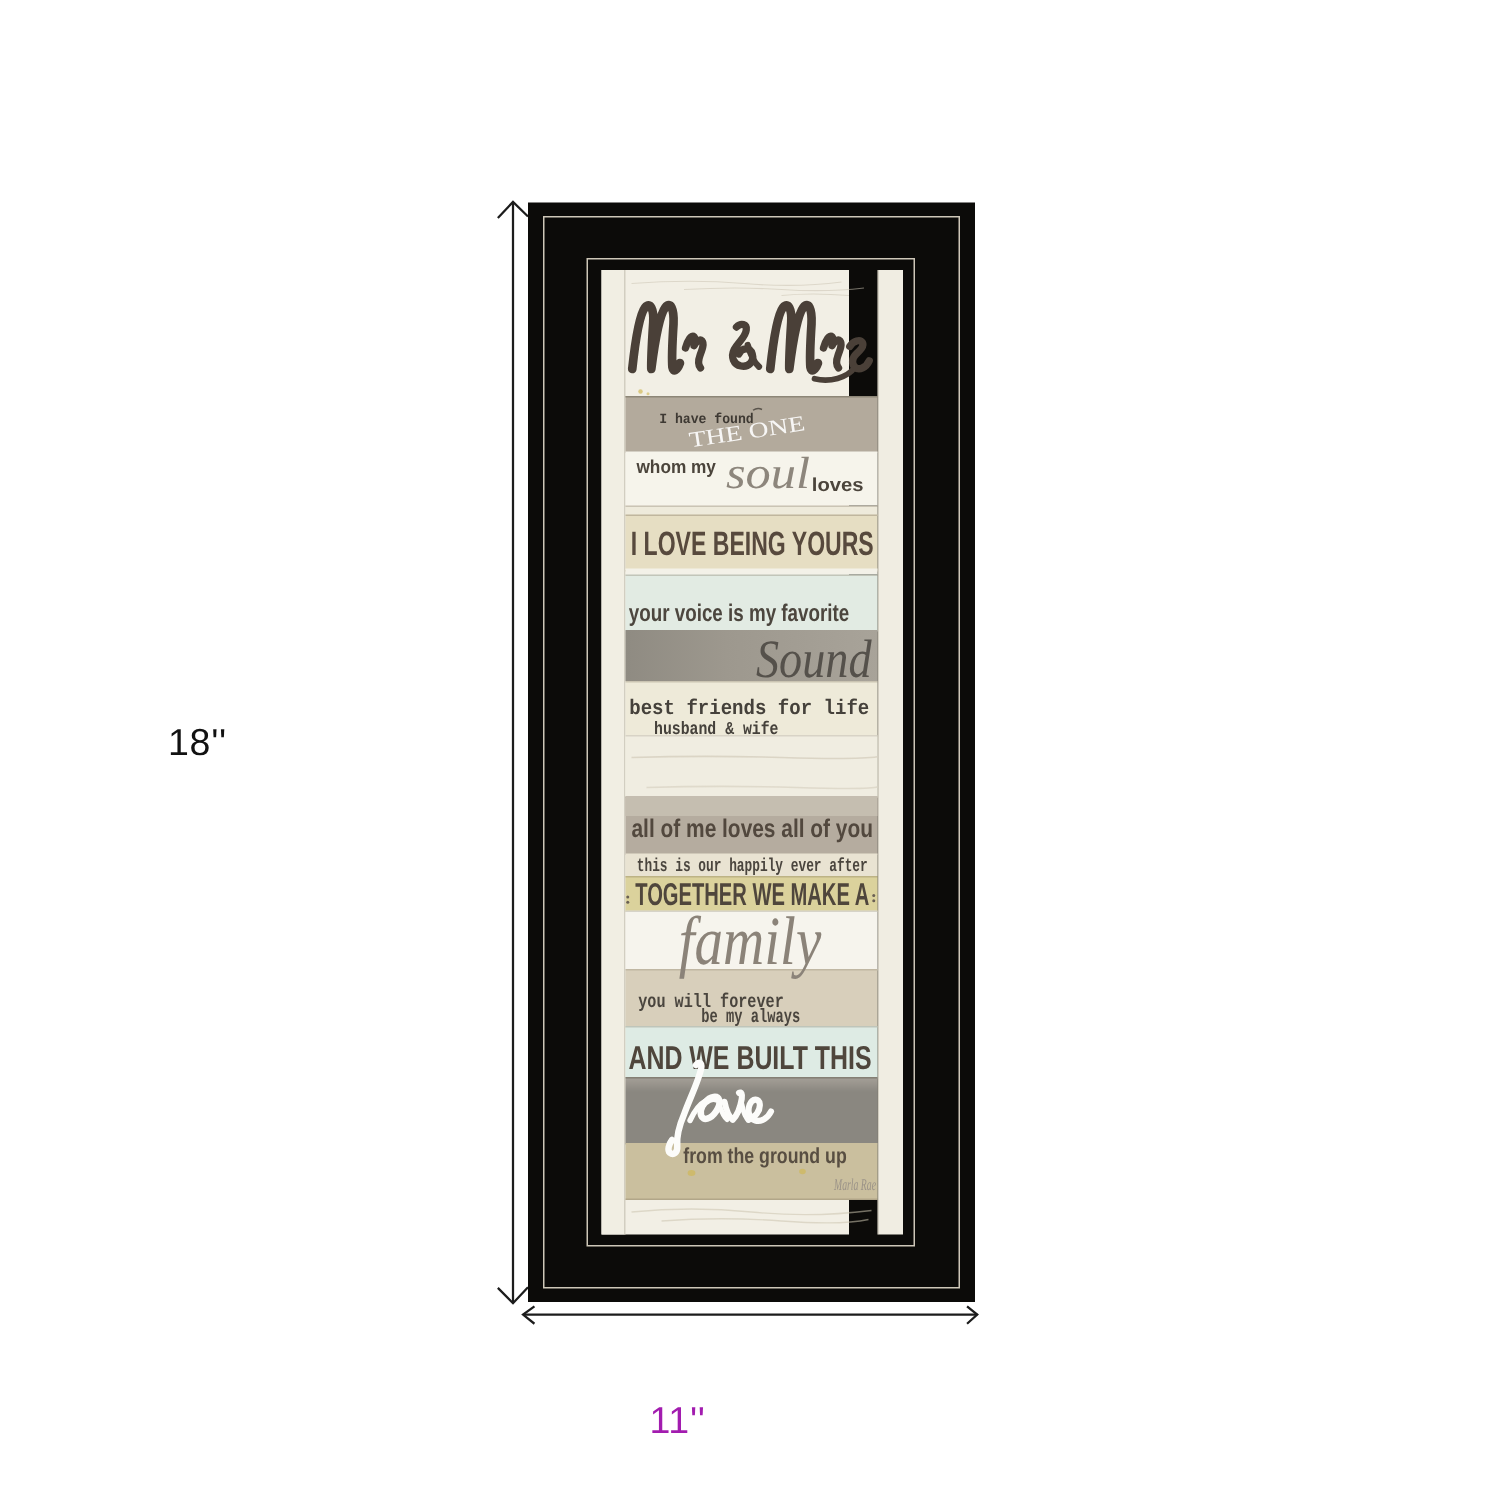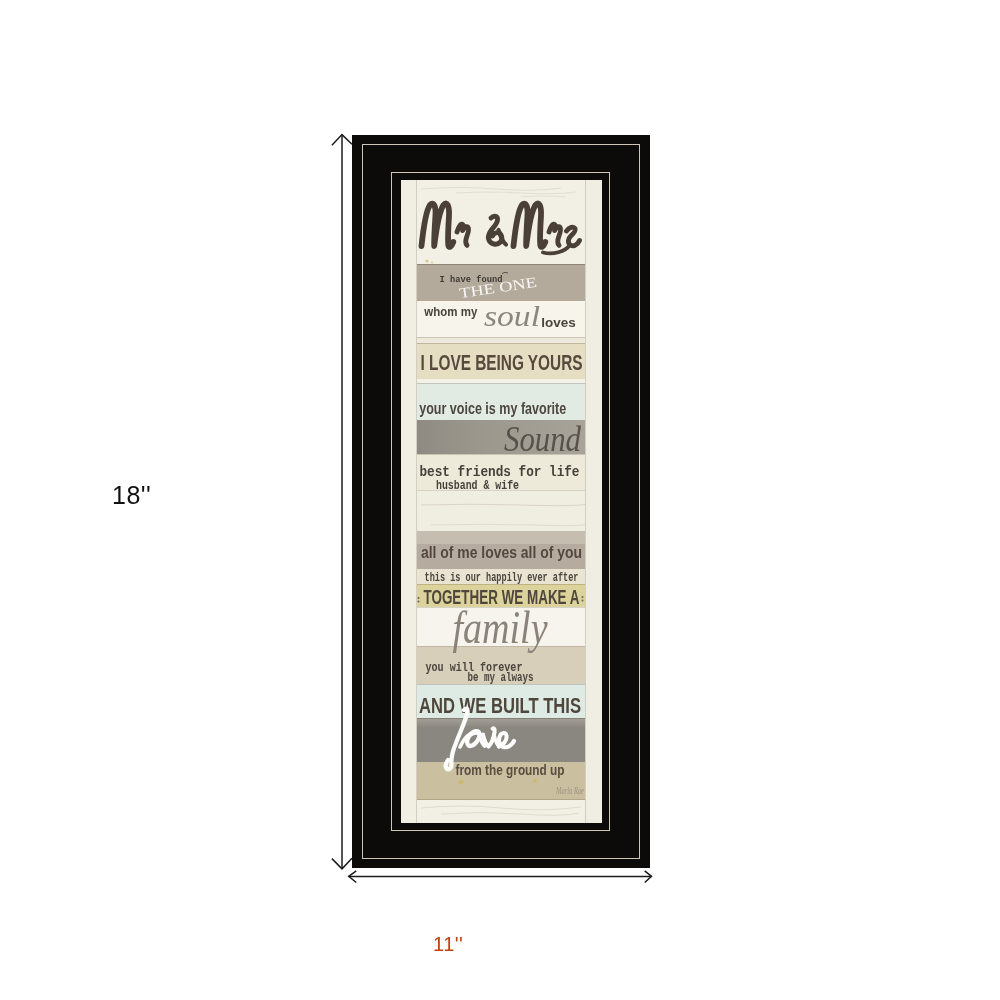--- a/index.html
+++ b/index.html
@@ -20,29 +20,29 @@
 
     <g stroke="#1c1c1c" stroke-width="1.5" fill="none">
       <path d="M348.7,876.4 L651.5,876.4"></path>
       <path d="M356.3,870.9 L348.7,876.4 L356.3,882.5"></path>
       <path d="M644.7,870.9 L651.5,876.4 L644.7,882.5"></path>
     </g>
   </svg>
 
   <div class="abs" style="left:112px;top:481px;font-size:25px;color:#111;letter-spacing:0.5px;">18''</div>
 
-  <div class="abs" style="left:433px;top:933px;font-size:20px;color:#c2410c;letter-spacing:0.5px;">11''</div>
+  <div class="abs" style="left:433px;top:933px;font-size:25px;color:#a21caf;letter-spacing:0.5px;">11''</div>
 
   <div class="abs" style="left:351.5px;top:134.7px;width:298.6px;height:733.8px;background:#0c0b09;"></div>
 
   <div class="abs" style="left:362px;top:144.2px;width:278px;height:714.6px;border:1.6px solid #cec7b8;box-sizing:border-box;"></div>
 
   <div class="abs" style="left:391.3px;top:171.6px;width:218.4px;height:659.6px;border:1.6px solid #cec7b8;box-sizing:border-box;"></div>
 
-  <div class="abs" id="print" style="left:401.3px;top:179.8px;width:165px;height:642.8px;background:#f2efe5;padding-left:28px;">
+  <div class="abs" id="print" style="left:401.3px;top:179.8px;width:165px;height:642.8px;background:#f2efe5;">
 
     <div class="abs" style="left:0;top:0;width:15.7px;height:642.8px;background:#f1eee3;border-right:1px solid rgba(120,110,90,0.25);box-sizing:border-box;"></div>
 
     <div class="abs" style="left:183.3px;top:0;width:17.9px;height:642.8px;background:#f0ede2;border-left:1px solid rgba(120,110,90,0.25);box-sizing:border-box;"></div>
 
     <div class="abs" style="left:15.7px;top:84px;width:167.6px;height:37.6px;background:#b3aa9c;border-top:1px solid #8d8677;"></div>
 
     <div class="abs" style="left:15.7px;top:121.6px;width:167.6px;height:36px;background:#f6f4eb;"></div>
 
     <div class="abs" style="left:15.7px;top:157.6px;width:167.6px;height:5.6px;background:#eeeadb;border-top:1px solid rgba(120,110,90,0.3);"></div>

